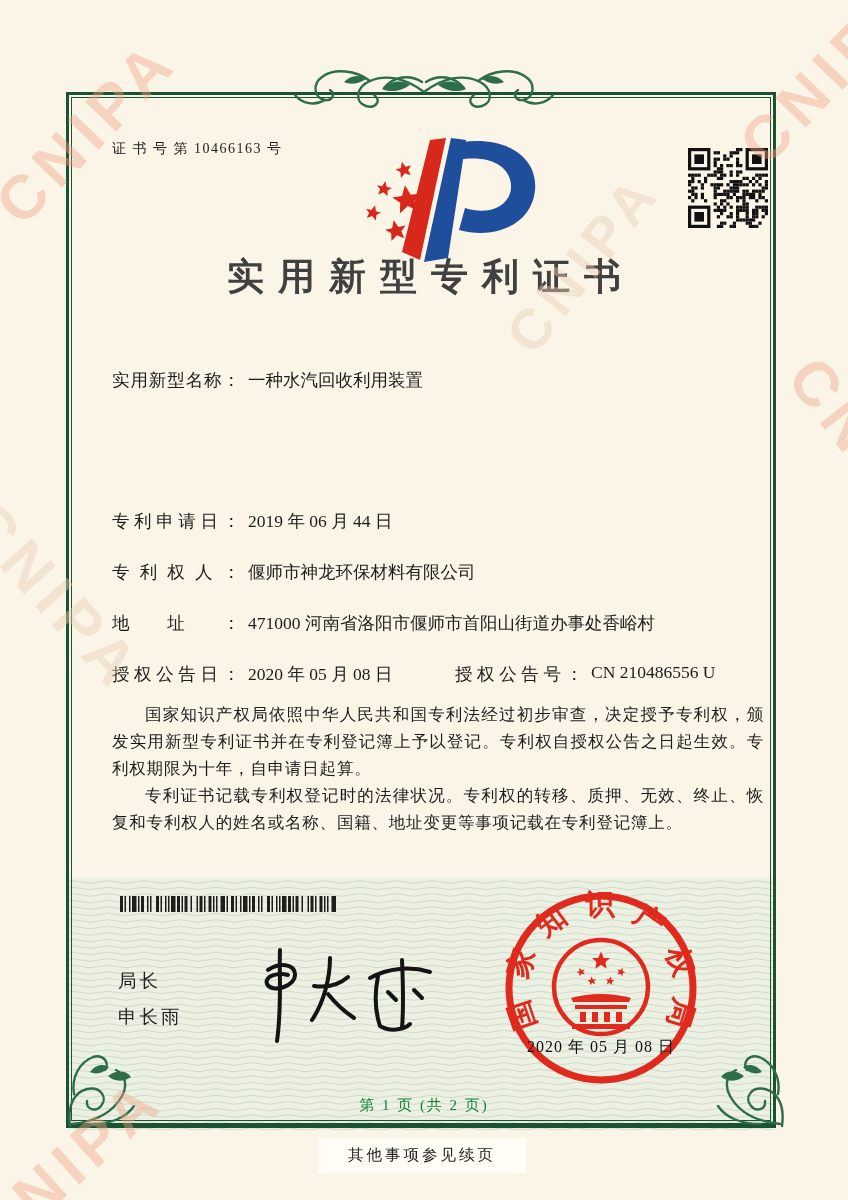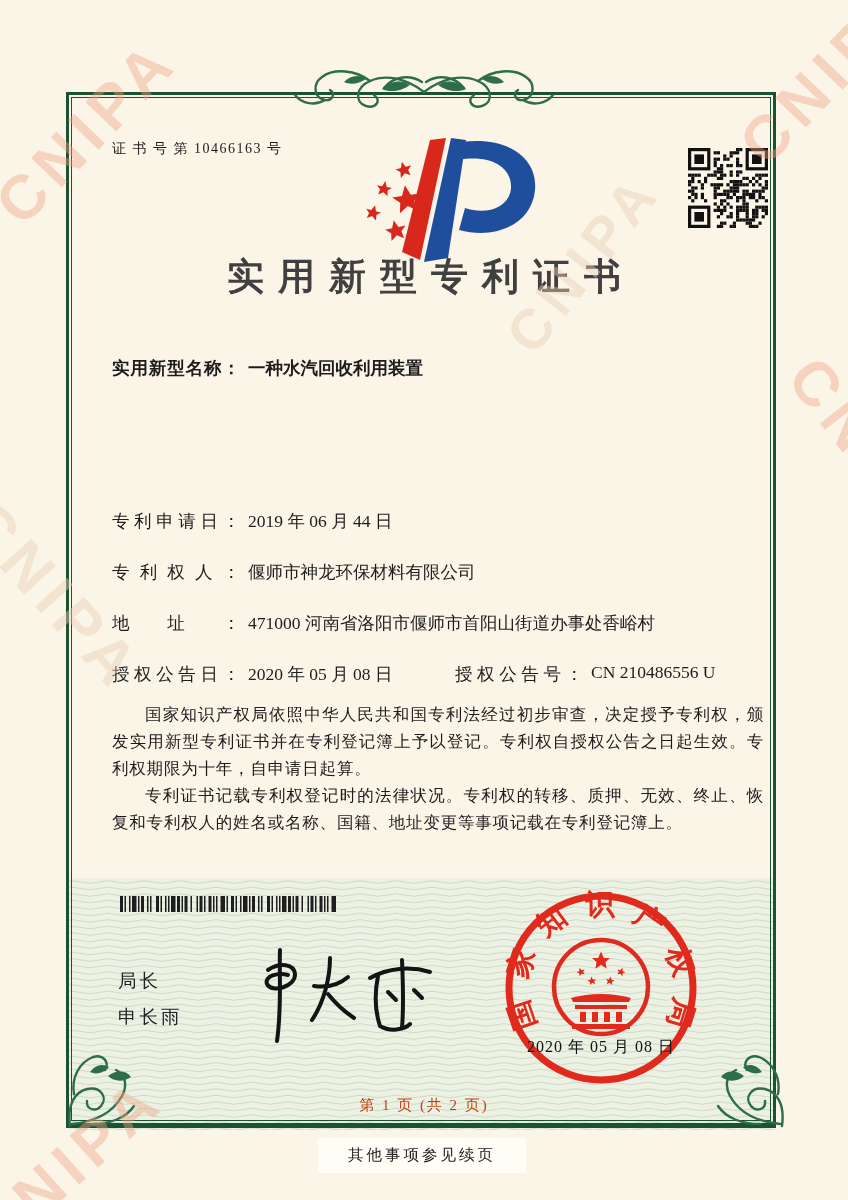--- a/index.html
+++ b/index.html
@@ -44,21 +44,21 @@
   .logo{left:358px;top:134px;}
   .qr{left:688px;top:148px;}
 
   .title{left:0;width:848px;top:252px;text-align:center;font-size:37px;
          font-weight:bold;letter-spacing:14px;text-indent:14px;color:#404040;}
 
   .field{left:112px;font-size:17.5px;white-space:nowrap;}
   .field .lbl{display:inline-block;width:128px;text-align:justify;text-align-last:justify;
               -moz-text-align-last:justify;vertical-align:top;}
   .field .val{margin-left:8px;}
-  .f1{top:356px;font-weight:bold;} .f2{top:407px;} .f3{top:458px;} .f4{top:509px;}
+  .f1{top:368px;} .f2{top:407px;} .f3{top:458px;} .f4{top:509px;}
   .f5{top:560px;} .f6{top:611px;} .f7{top:662px;}
   .f7b{left:455px;top:662px;}
 
   .paras{left:112px;top:701px;width:652px;font-size:16.5px;line-height:27px;
          letter-spacing:0.8px;text-align:justify;}
   .paras p{margin:0;text-indent:2em;}
 
   .barcode{left:120px;top:896px;}
   .barcode rect{fill:#1e1e1e;}
 
@@ -69,21 +69,21 @@
   .signature path{stroke:#141414;stroke-width:4;fill:none;stroke-linecap:round;stroke-linejoin:round;}
 
   .seal{left:501px;top:888px;}
   .seal .ring{fill:none;stroke:#e02a1e;stroke-width:7;}
   .seal .wreath{fill:none;stroke:#e02a1e;stroke-width:4.5;}
   .seal .red{fill:#e02a1e;}
   .seal text.around{font-size:29px;font-weight:bold;fill:#e02a1e;
                     font-family:"Liberation Serif","DejaVu Serif",serif;}
   .seal .date{font-size:16px;fill:#111;font-family:"Liberation Serif","DejaVu Serif",serif;letter-spacing:1px;}
 
-  .page-no{left:0;width:848px;top:1096px;text-align:center;font-size:15px;letter-spacing:2px;color:#c2410c;}
+  .page-no{left:0;width:848px;top:1096px;text-align:center;font-size:15px;letter-spacing:2px;color:#15803d;}
 
   .footer-note{left:0;width:844px;top:1138px;text-align:center;}
   .footer-note span{display:inline-block;background:#fffdf6;padding:7px 30px;
                     font-size:15.5px;letter-spacing:3px;color:#222;}
 </style>
 </head>
 <body>
 
 <div class="page">
 

